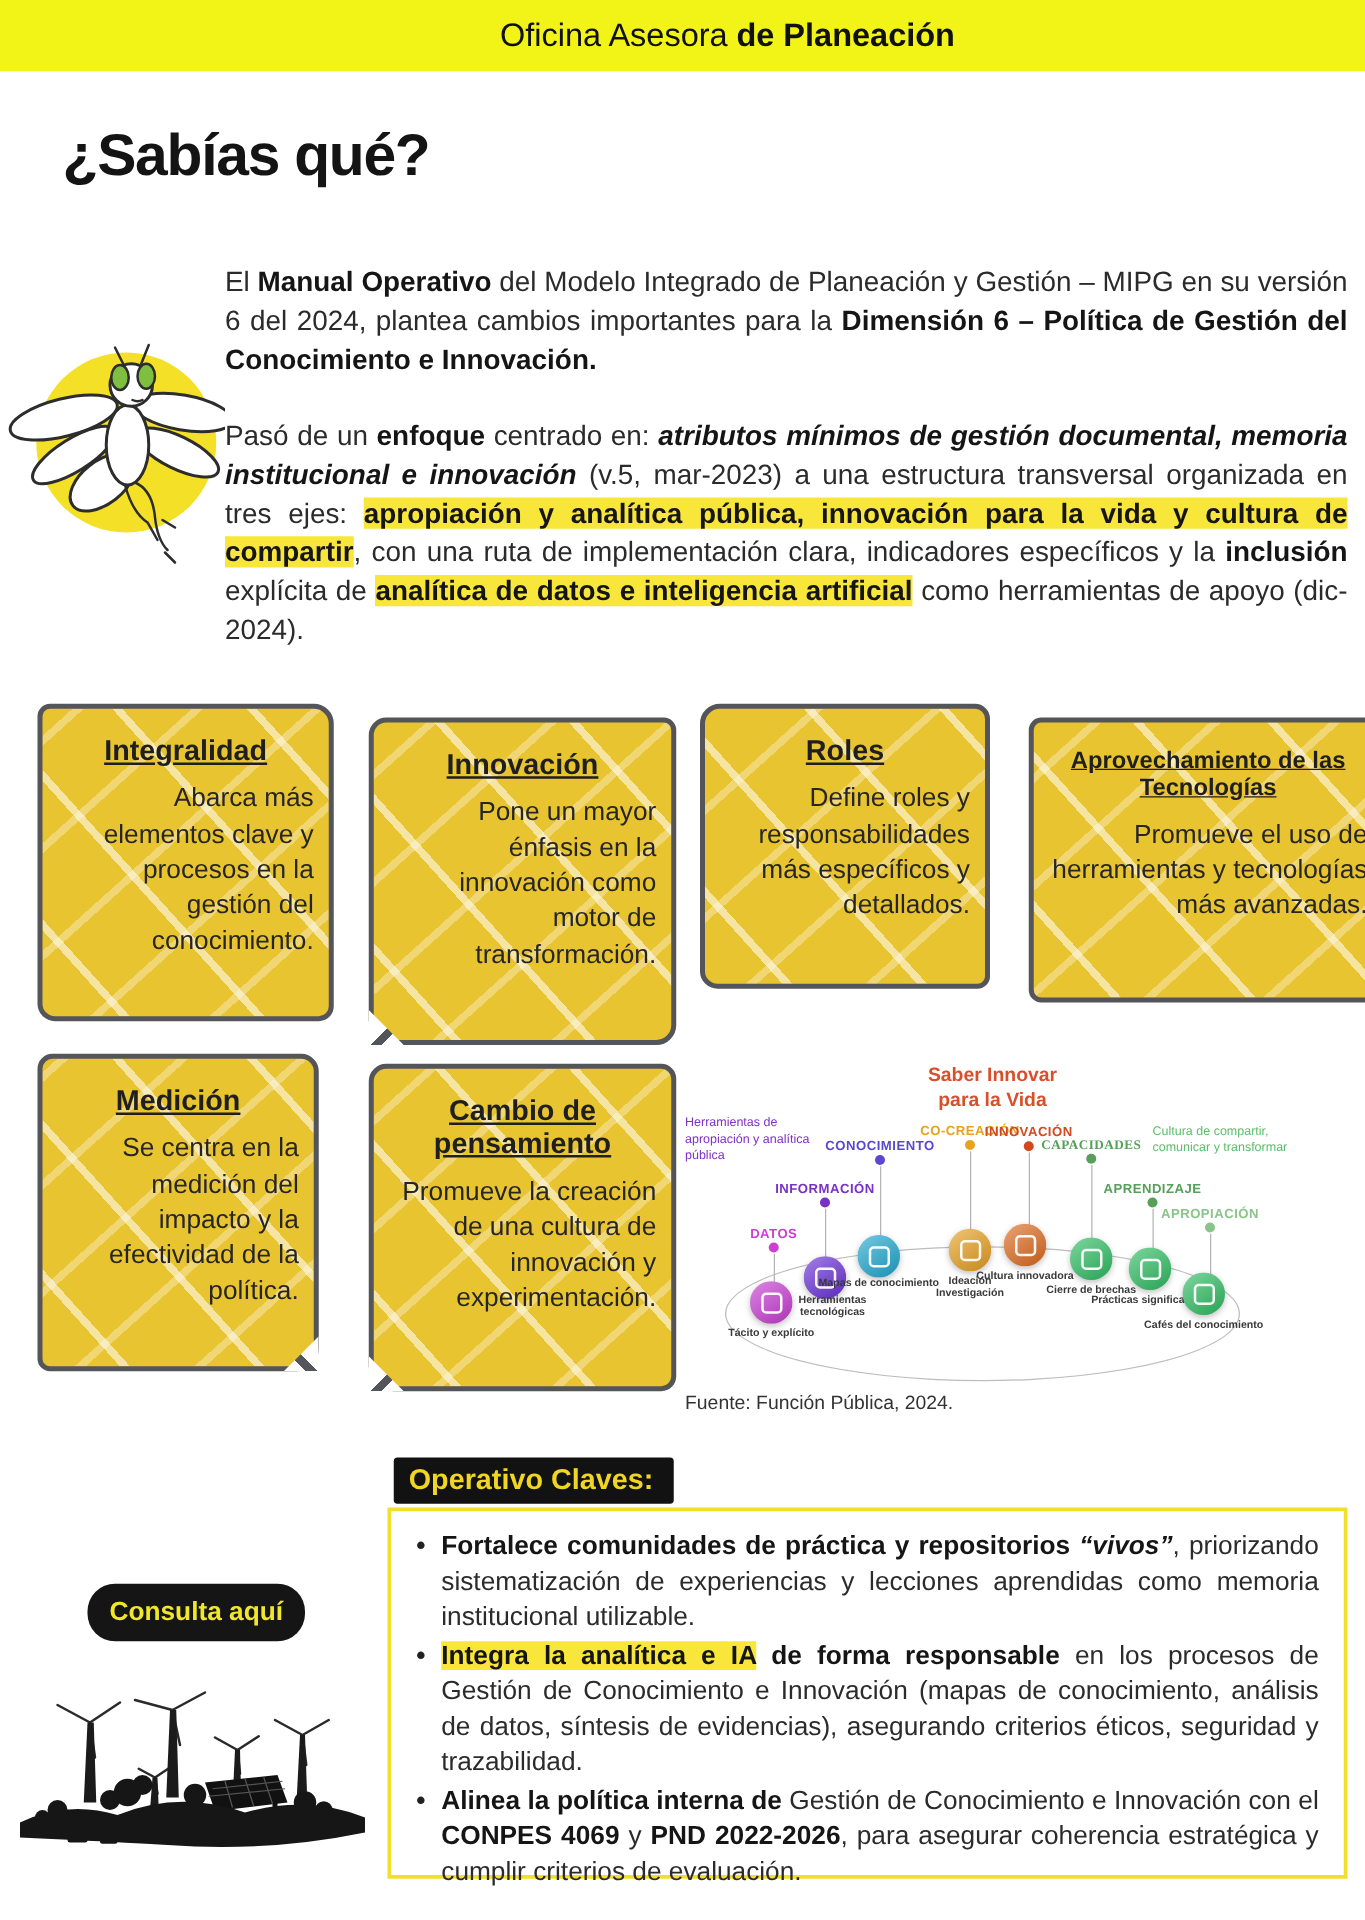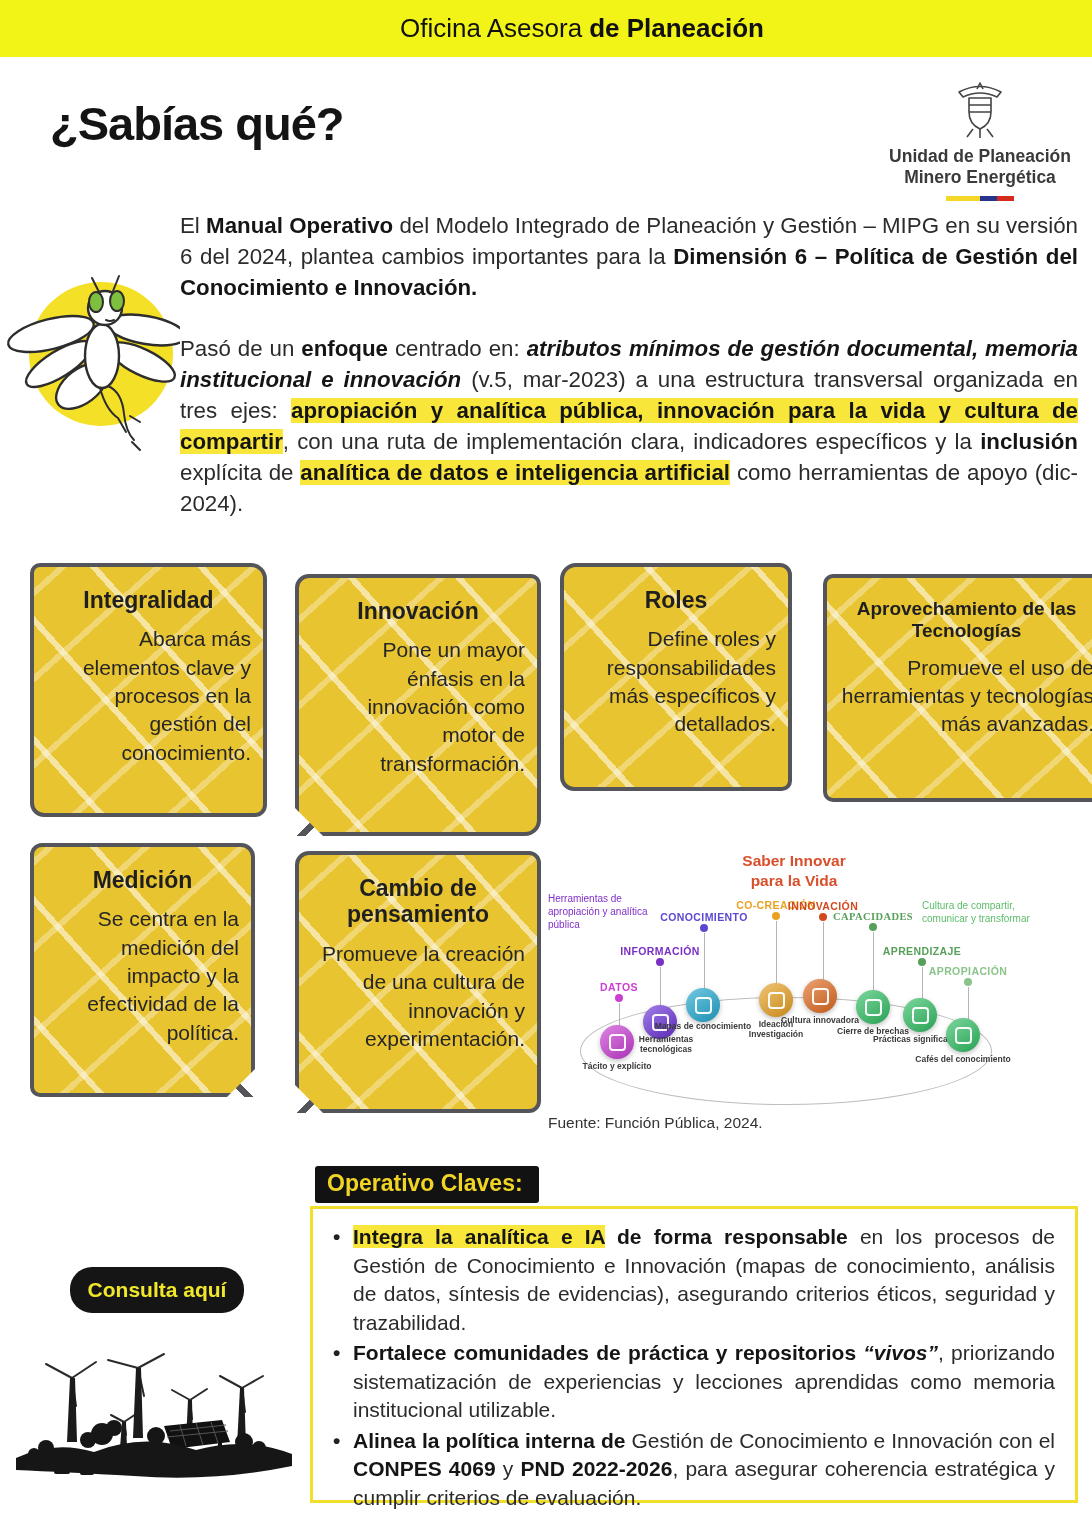--- a/index.html
+++ b/index.html
@@ -32,21 +32,21 @@
   .i{font-style:italic;}
   .h{background:#F8E73A;}
 
   
   .note{position:absolute;border:4px solid #54555A;box-sizing:border-box;
         background-color:#E9C431;
         background-image:
           repeating-linear-gradient(48deg, rgba(255,255,255,0) 0 46px, rgba(255,255,255,.55) 46px 52px, rgba(255,255,255,0) 52px 80px),
           repeating-linear-gradient(-42deg, rgba(255,255,255,0) 0 58px, rgba(255,255,255,.32) 58px 64px);
         text-align:center;padding:16px 12px;}
-  .note h3{margin:4px 0 12px 0;font-size:23px;font-weight:800;color:#1f1f1f;line-height:1.15;}
+  .note h3{margin:4px 0 12px 0;font-size:23px;font-weight:800;color:#1f1f1f;line-height:1.15;text-decoration:underline;}
   .note .body{font-size:21px;color:#262626;line-height:1.35;text-align:right;}
   .n1{left:30px;top:563px;width:237px;height:254px;border-radius:10px 16px 12px 14px;}
   .n2{left:295px;top:574px;width:246px;height:262px;border-radius:14px 10px 16px 20px;}
   .n3{left:560px;top:563px;width:232px;height:228px;border-radius:16px 12px 10px 14px;}
   .n4{left:823px;top:574px;width:287px;height:228px;border-radius:10px 14px 14px 10px;}
   .n4 h3{font-size:19px;}
   .n5{left:30px;top:843px;width:225px;height:254px;border-radius:12px 14px 18px 10px;}
   .n6{left:295px;top:851px;width:246px;height:262px;border-radius:14px 12px 12px 20px;}
   .curl-bl::after{content:'';position:absolute;left:-4px;bottom:-4px;width:28px;height:28px;
         clip-path:polygon(0 0,0 100%,100% 100%);
@@ -113,38 +113,20 @@
 
 <div class="page">
 
   <div class="banner" style="background-color: rgb(242, 243, 22);">
     <span>Oficina Asesora</span>
     <span class="b2">de Planeación</span>
   </div>
 
   <div class="page-title">¿Sabías qué?</div>
 
-  <div class="logo">
-    <svg class="crest" width="58" height="62" viewBox="0 0 58 62">
-      <g fill="none" stroke="#444" stroke-width="1.6" stroke-linejoin="round">
-        <path d="M8 12 Q29 1 50 12 L46 17 Q29 9 12 17 Z"></path>
-        <path d="M26 9 L29 3 L32 9"></path>
-        <path d="M18 18 h22 v14 q0 12 -11 17 q-11 -5 -11 -17 Z"></path>
-        <path d="M18 25 h22 M18 32 h22"></path>
-        <path d="M22 49 l-6 8 M36 49 l6 8 M29 49 v9"></path>
-      </g>
-    </svg>
-    <div class="org">Unidad de Planeación</div>
-    <div class="org">Minero Energética</div>
-    <div class="flagbar">
-      <span class="fy"></span>
-        <span class="fb"></span>
-        <span class="fr"></span>
-    </div>
-  </div>
 
   <svg class="mascot" width="176" height="216" viewBox="0 0 176 216">
     <circle cx="97" cy="108" r="72" fill="#F5E028"></circle>
     <g fill="#fff" stroke="#2d2d2d" stroke-width="2.4">
       <ellipse cx="47" cy="88" rx="44" ry="15" transform="rotate(-14 47 88)"></ellipse>
       <ellipse cx="142" cy="84" rx="40" ry="14" transform="rotate(10 142 84)"></ellipse>
       <ellipse cx="55" cy="118" rx="38" ry="13" transform="rotate(-32 55 118)"></ellipse>
       <ellipse cx="138" cy="116" rx="36" ry="13" transform="rotate(26 138 116)"></ellipse>
       <ellipse cx="78" cy="140" rx="30" ry="17" transform="rotate(-38 78 140)"></ellipse>
       <ellipse cx="98" cy="110" rx="17" ry="32"></ellipse>
@@ -290,22 +272,22 @@
           <span class="ring"></span>
         </div>
       <div class="node-label">Cafés del conocimiento</div>
     </div>
   </div>
 
   <div class="fuente">Fuente: Función Pública, 2024.</div>
 
   <div class="el-label">Operativo Claves:</div>
   <div class="el-box" style="border-color: rgb(242, 223, 43);">
+    <div class="bullet"><span class="b">Fortalece comunidades de práctica y repositorios </span><span class="b i">“vivos”</span><span>, priorizando sistematización de experiencias y lecciones aprendidas como memoria institucional utilizable.</span></div>
     <div class="bullet"><span class="b h">Integra la analítica e IA</span><span class="b"> de forma responsable</span><span> en los procesos de Gestión de Conocimiento e Innovación (mapas de conocimiento, análisis de datos, síntesis de evidencias), asegurando criterios éticos, seguridad y trazabilidad.</span></div>
-    <div class="bullet"><span class="b">Fortalece comunidades de práctica y repositorios </span><span class="b i">“vivos”</span><span>, priorizando sistematización de experiencias y lecciones aprendidas como memoria institucional utilizable.</span></div>
     <div class="bullet"><span class="b">Alinea la política interna de </span><span>Gestión de Conocimiento e Innovación con el </span><span class="b">CONPES 4069</span><span> y </span><span class="b">PND 2022-2026</span><span>, para asegurar coherencia estratégica y cumplir criterios de evaluación.</span></div>
   </div>
 
   <button class="consulta-btn" style="background-color: rgb(21, 21, 21); color: rgb(240, 231, 42);">Consulta aquí</button>
 
   <svg class="turbines" width="282" height="156" viewBox="0 0 282 156">
     <g stroke="#2a2a2a" stroke-width="2" fill="none" stroke-linecap="round">
       <g transform="translate(58,48)">
           <path d="M0 0 L-26 -14 M0 0 L24 -16 M0 0 L4 28"></path>
         </g>

